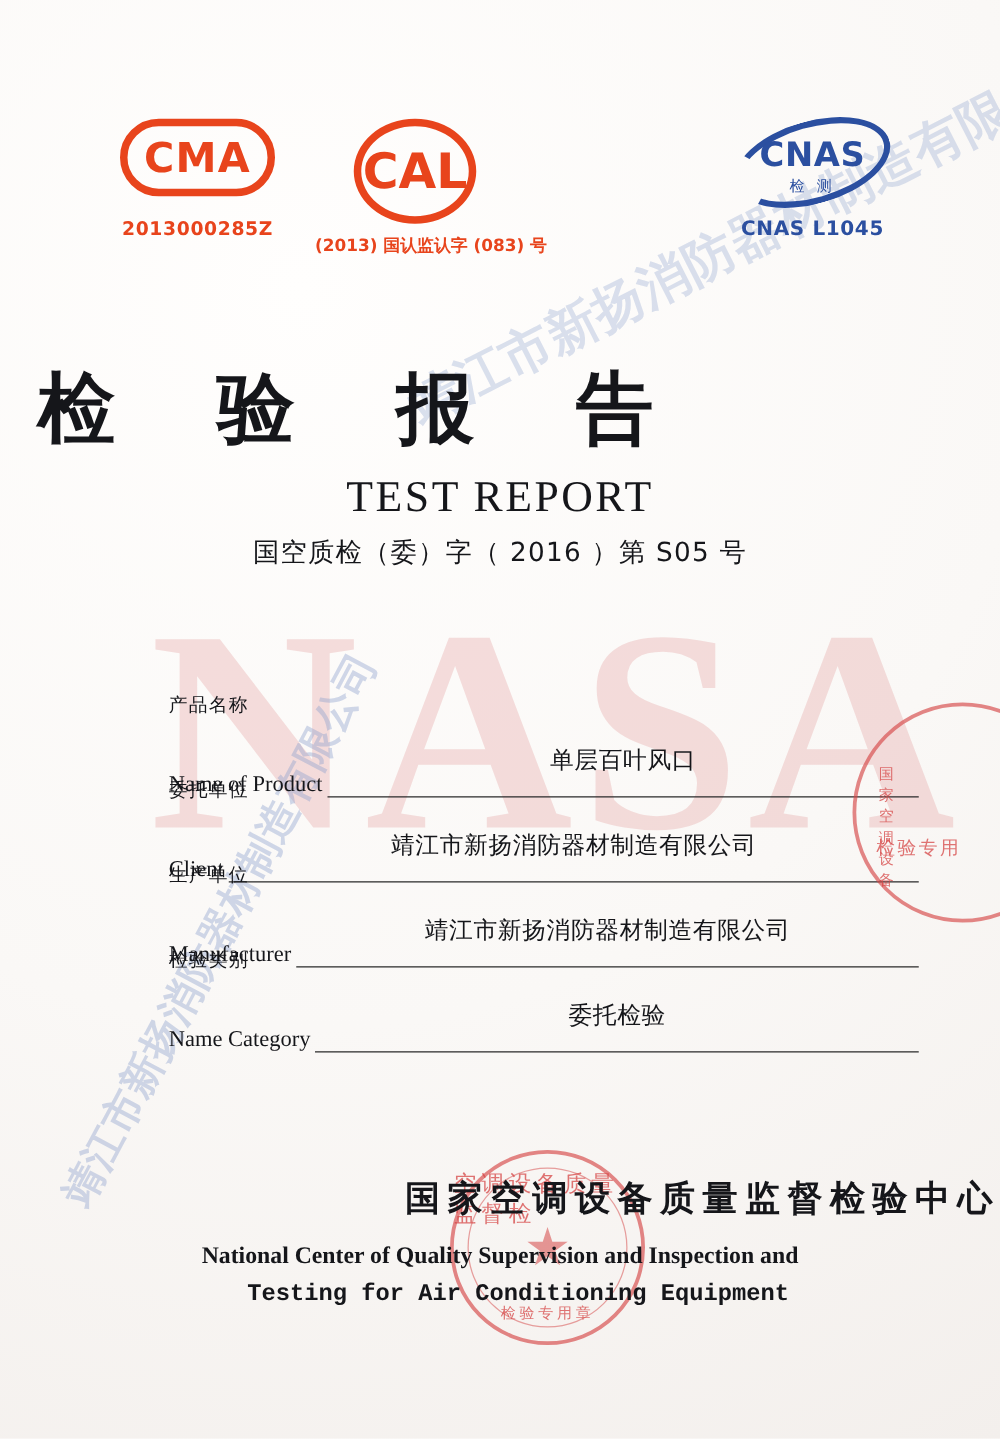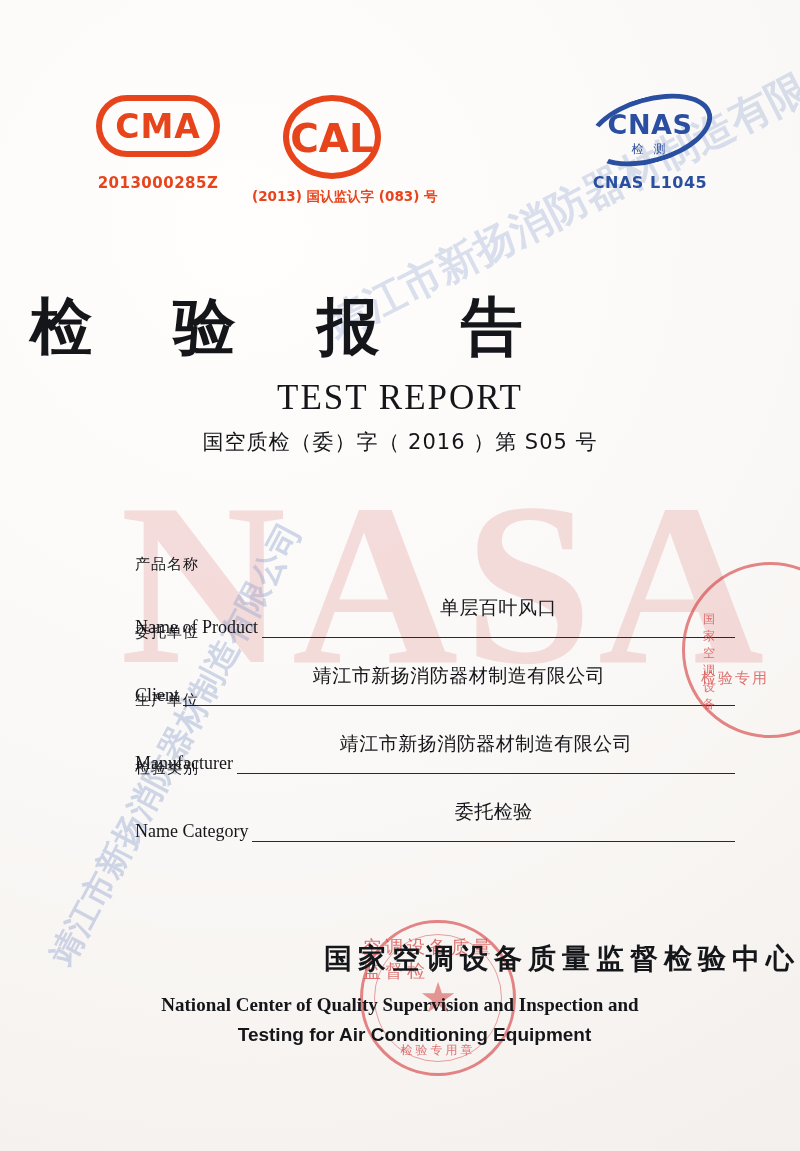--- a/index.html
+++ b/index.html
@@ -304,21 +304,21 @@
   }
   .footer .en1 {
     margin-top: 16px;
     font-family: "Liberation Serif", serif;
     font-weight: bold;
     font-size: 19px;
     color: #15161a;
   }
   .footer .en2 {
     margin-top: 8px;
-    font-family: Liberation Sans, sans-serif;
+    font-family: Liberation Mono, monospace;
     font-weight: bold;
     font-size: 19px;
     color: #15161a;
     padding-left: 29px;
   }
 
   
   .stamp {
     position: absolute;
     border: 3px solid rgba(214, 70, 70, 0.65);

